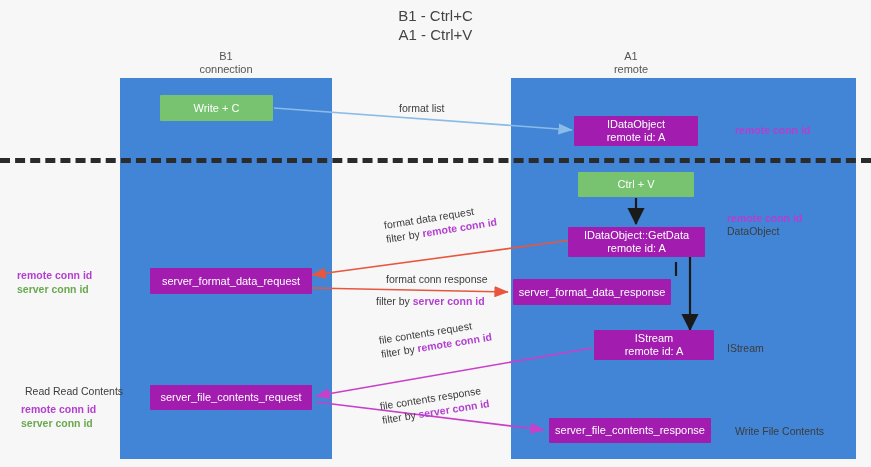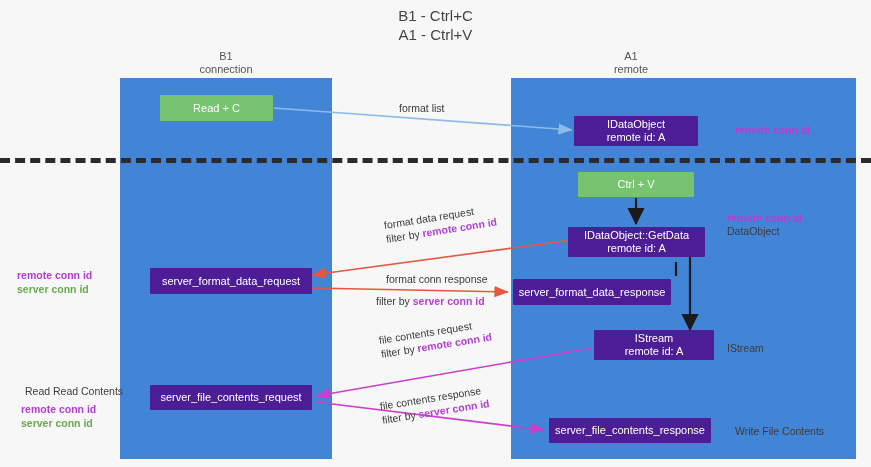--- a/index.html
+++ b/index.html
@@ -58,21 +58,21 @@
     flex-direction: column;
     align-items: center;
     justify-content: center;
     text-align: center;
     color: #fff;
     font-size: 11px;
     line-height: 13px;
     border-radius: 1px;
   }
   .box.green { background: #77c36f; }
-  .box.orange { background: #4c1d95; }
+  .box.orange { background: #a21caf; }
   .box .l2 { display: block; }
 
   
   #divider {
     left: 0; top: 158px;
     width: 871px;
     height: 0;
     border-top: 5px dashed #2b2b2b;
   }
 
@@ -164,21 +164,21 @@
     <path d="M 676 276 L 676 262" stroke="#1a1a1a" stroke-width="2.2" fill="none"></path>
 
     <path d="M 592 348 L 316 396" stroke="#c93fc9" stroke-width="1.6" fill="none" marker-end="url(#ah-mag)"></path>
 
     <path d="M 316 402 L 544 430" stroke="#c93fc9" stroke-width="1.6" fill="none" marker-end="url(#ah-mag)"></path>
   </svg>
 
   <div class="abs" id="divider"></div>
 
   <div class="abs box green" style="left:160px; top:95px; width:113px; height:26px;">
-    <span>Read + C</span>
+    <span>Write + C</span>
   </div>
 
   <div class="abs box orange" style="left:574px; top:116px; width:124px; height:30px;">
     <span>IDataObject</span>
     <span class="l2">remote id: A</span>
   </div>
 
   <div class="abs box green" style="left:578px; top:172px; width:116px; height:25px;">
     <span>Ctrl + V</span>
   </div>

